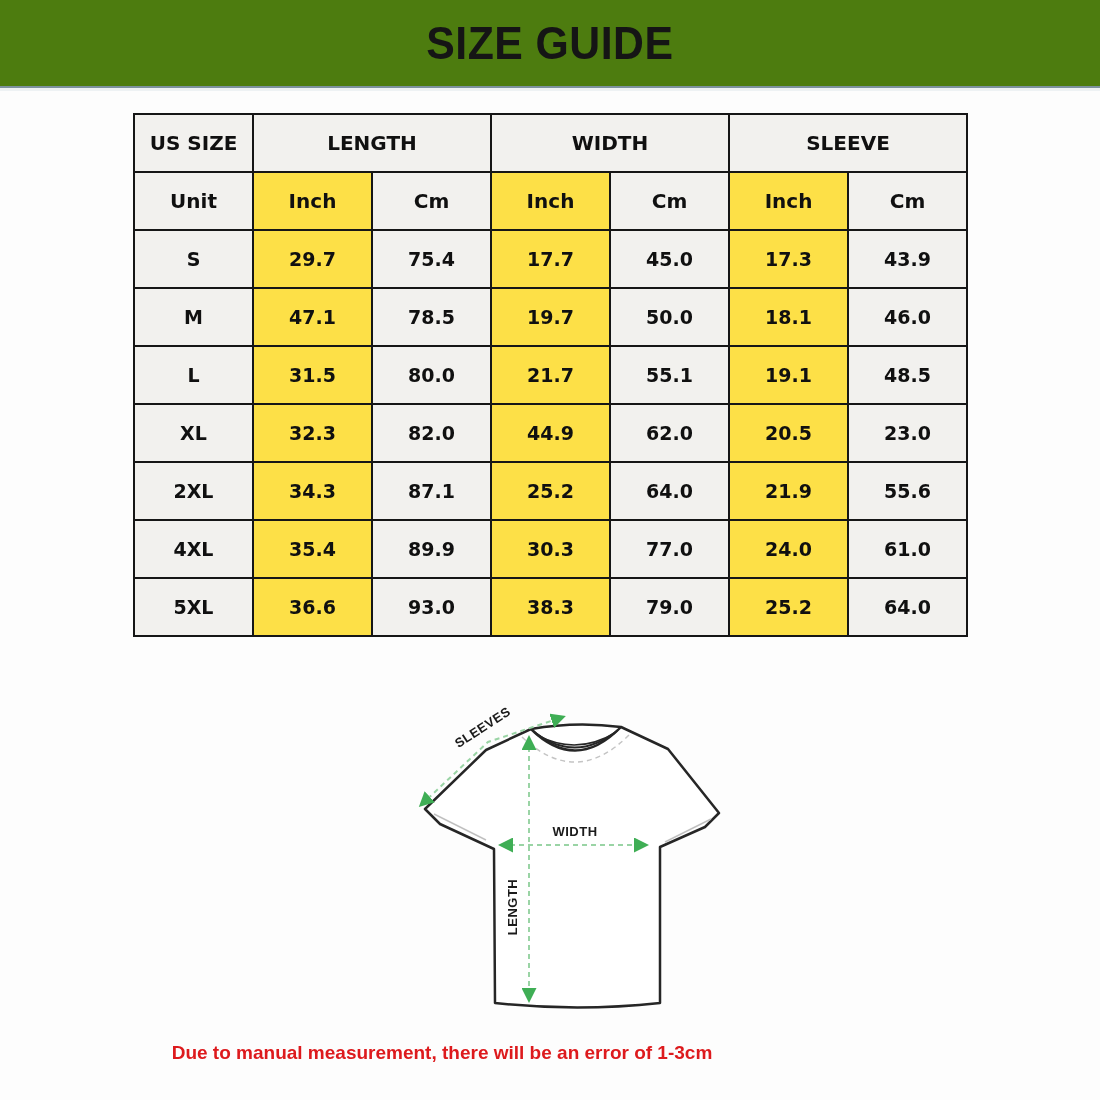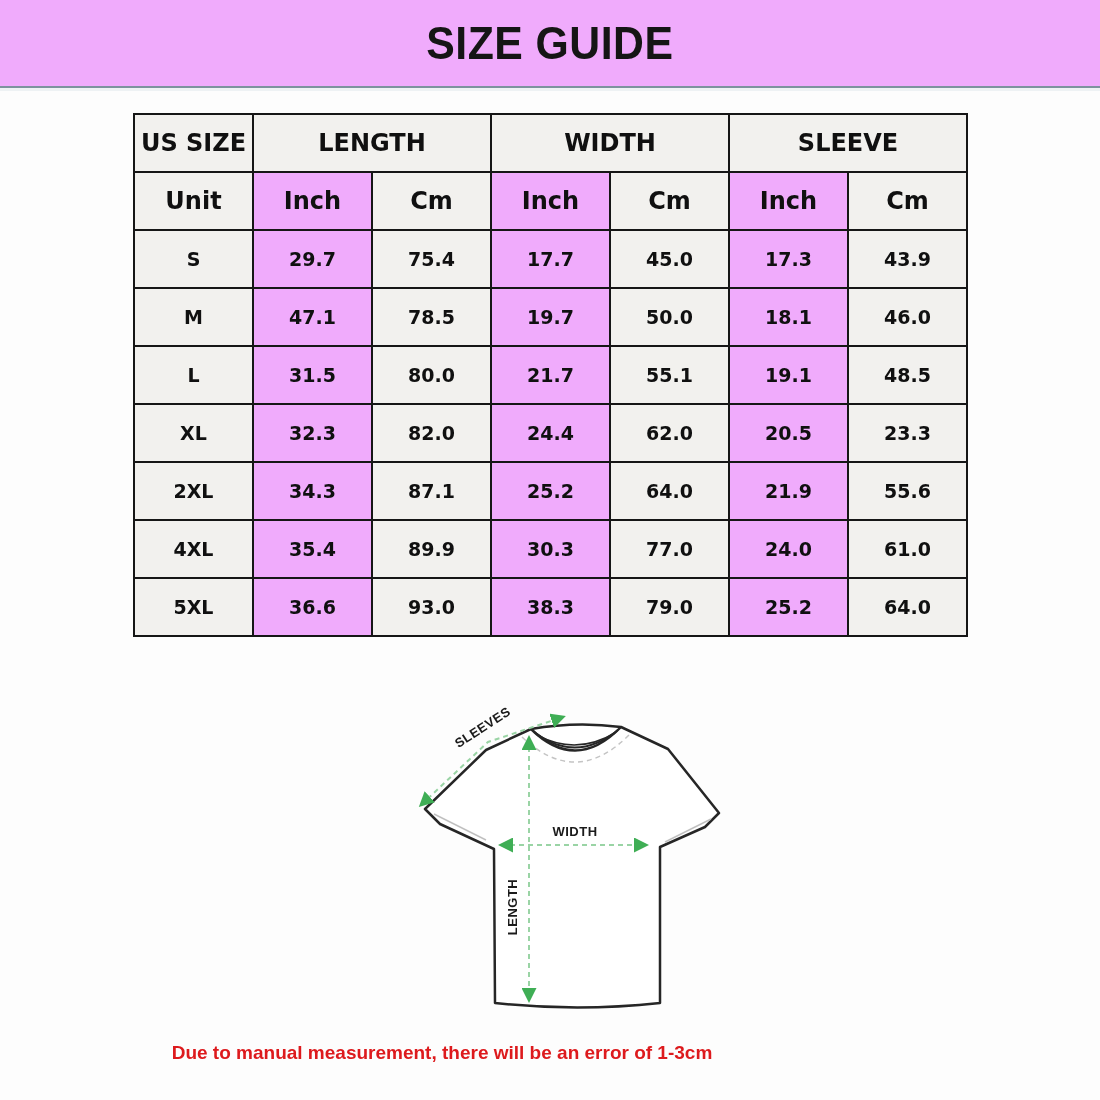--- a/index.html
+++ b/index.html
@@ -4,44 +4,44 @@
 <style>
   html,body{margin:0;padding:0;}
   body{
     width:1100px;height:1100px;position:relative;overflow:hidden;
     background:#fdfdfd;
     font-family:"DejaVu Sans","Liberation Sans",sans-serif;
   }
   
   .banner{
     position:absolute;top:0;left:0;width:1100px;height:86px;
-    background:#f0abfc;
+    background:#4d7c0f;
     border-bottom:2px solid #7d929e;
     box-shadow:0 3px 0 #eef2f4;
     display:flex;align-items:center;justify-content:center;
   }
   .banner h1{
     margin:0;font-family:"Liberation Sans",sans-serif;
     font-size:46px;font-weight:800;letter-spacing:0.5px;color:#151515;
     transform:scaleX(.93);
   }
   
   table.size-table{
     position:absolute;left:133px;top:113px;width:834px;
     border-collapse:collapse;table-layout:fixed;
   }
   .size-table th,.size-table td{
     border:2px solid #161616;height:56px;padding:0;
     text-align:center;vertical-align:middle;
     color:#101010;font-weight:700;
   }
-  .size-table th{font-size:24px;}
+  .size-table th{font-size:20px;}
   .size-table td{font-size:19px;}
   .g{background:#f2f1ee;}
-  .w{background:#f0abfc;}
+  .w{background:#fde047;}
   
   .diagram{position:absolute;left:393px;top:693px;width:360px;height:335px;}
   .diagram svg{display:block;}
   .diagram text{
     font-family:"Liberation Sans",sans-serif;font-weight:bold;
     fill:#1b1b1b;font-size:13px;letter-spacing:.5px;
   }
   
   .note{
     position:absolute;top:1042px;left:0;width:884px;margin:0;
@@ -110,24 +110,24 @@
         <td class="g">80.0</td>
         <td class="w">21.7</td>
         <td class="g">55.1</td>
         <td class="w">19.1</td>
         <td class="g">48.5</td>
       </tr>
       <tr>
         <td class="g">XL</td>
         <td class="w">32.3</td>
         <td class="g">82.0</td>
-        <td class="w">24.4</td>
+        <td class="w">44.9</td>
         <td class="g">62.0</td>
         <td class="w">20.5</td>
-        <td class="g">23.3</td>
+        <td class="g">23.0</td>
       </tr>
       <tr>
         <td class="g">2XL</td>
         <td class="w">34.3</td>
         <td class="g">87.1</td>
         <td class="w">25.2</td>
         <td class="g">64.0</td>
         <td class="w">21.9</td>
         <td class="g">55.6</td>
       </tr>

